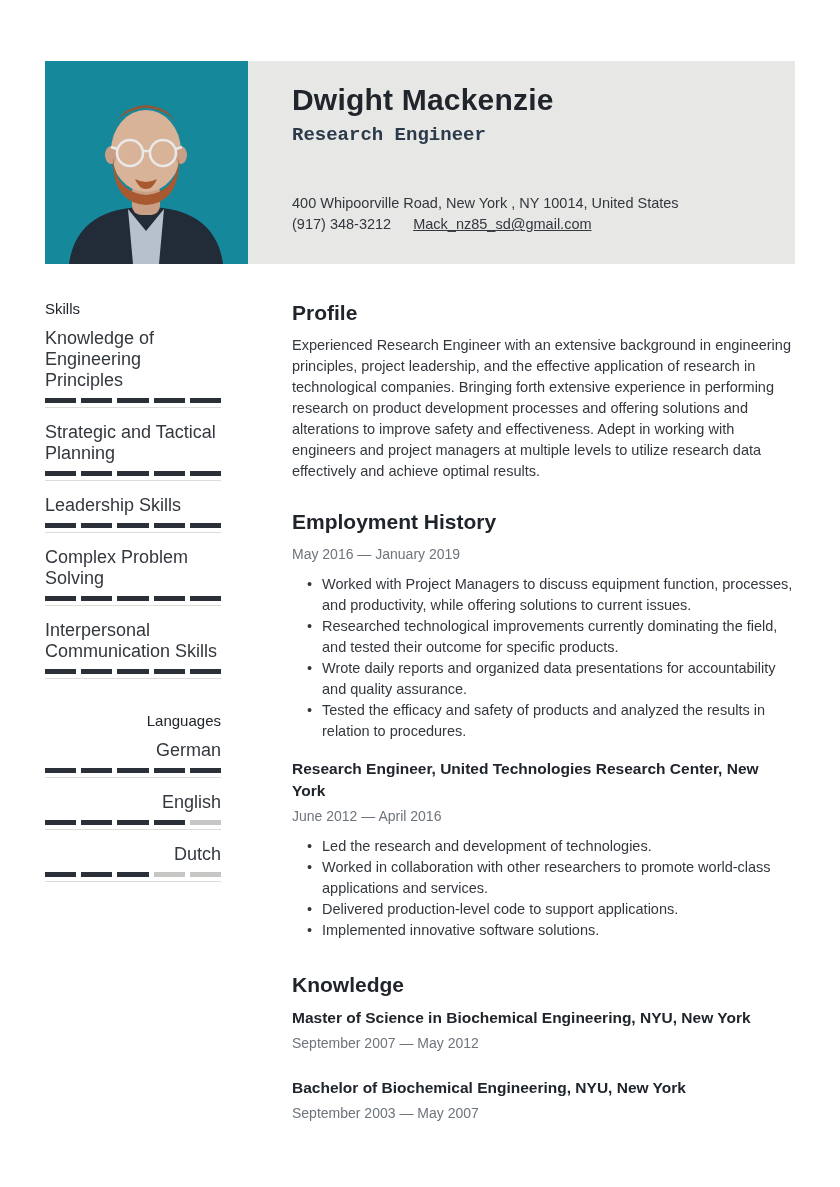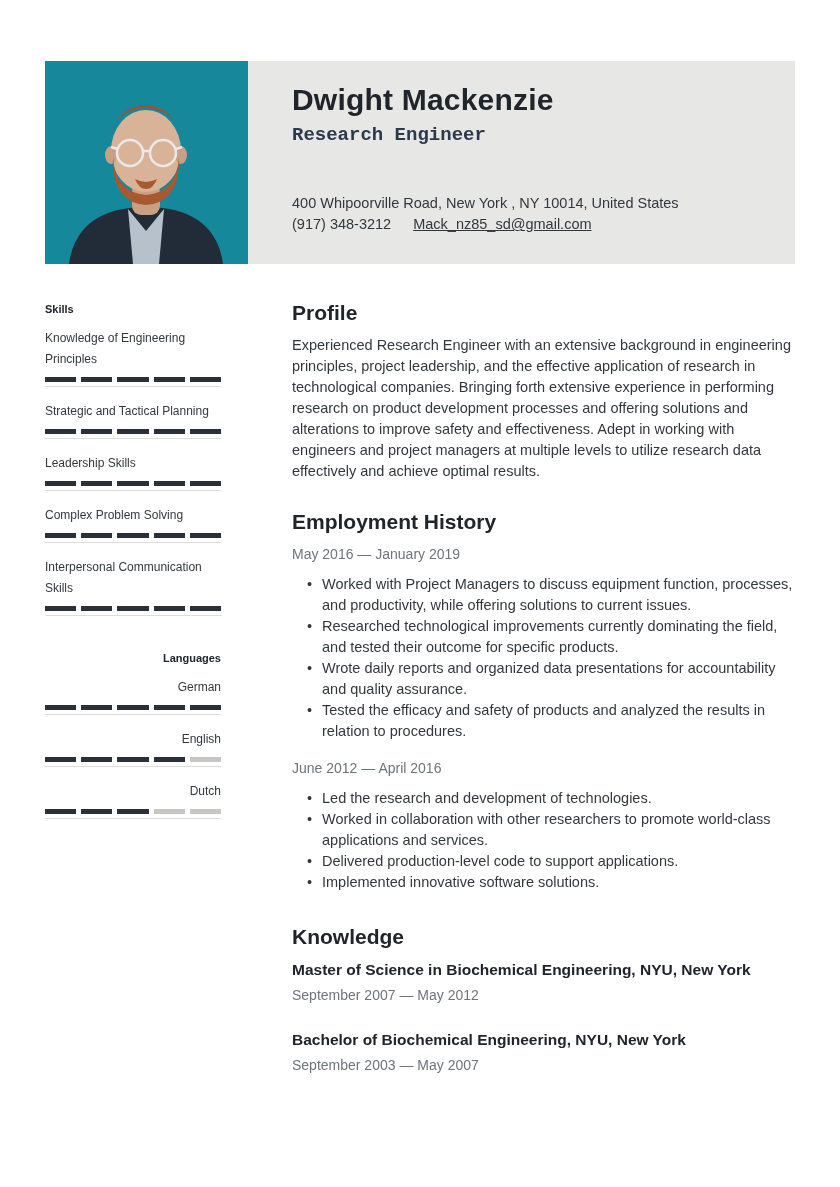--- a/index.html
+++ b/index.html
@@ -16,23 +16,23 @@
   .photo svg { display:block; }
   .header-body { flex:1; background:#e7e7e5; padding:22px 44px; }
   .name { font-size:30px; line-height:1.15; font-weight:700; color:#20252c; letter-spacing:.2px; }
   .job-title { font-size:19px; line-height:1.3; font-weight:700; color:#2b3a4a; margin-top:5px;font-family:Liberation Mono, monospace; }
   .contact { margin-top:46px; font-size:14.5px; line-height:21px; color:#33383e; }
   .contact-line span { display:inline-block; }
   .email-link { color:#33383e; text-decoration:underline; margin-left:18px; cursor:pointer; }
 
   
   .sidebar { position:absolute; left:45px; top:283px; width:176px; }
-  .side-heading { font-size:11px; font-weight:700; color:#20252c; line-height:20px; margin-bottom:9px; }
+  .side-heading { font-size:15px; font-weight:400; color:#20252c; line-height:20px; margin-bottom:9px; }
   .side-item { margin-bottom:14px; }
-  .side-label { font-size:12px; line-height:21px; color:#33383e; }
+  .side-label { font-size:18px; line-height:21px; color:#33383e; }
   .bar { margin-top:7px; padding-bottom:4px; border-bottom:1px solid #dcdcda; display:flex; gap:5px; }
   .bar .seg { flex:1; height:5px; background:#c6c6c4; }
   .bar .seg.filled { background:#2b3038; }
   .languages-block { margin-top:32px;text-align:right; }
 
   
   .main { position:absolute; left:292px; top:283px; width:503px; }
   .section-heading { font-size:21px; line-height:28px; font-weight:700; color:#20252c; }
   .profile-text { margin-top:8px; font-size:14.5px; line-height:21px; color:#33383e; }
   .employment { margin-top:26px; }
@@ -197,20 +197,21 @@
         <div class="job-dates">May 2016 — January 2019</div>
         <ul class="bullets">
           <li>Worked with Project Managers to discuss equipment function, processes, and productivity, while offering solutions to current issues.</li>
           <li>Researched technological improvements currently dominating the field, and tested their outcome for specific products.</li>
           <li>Wrote daily reports and organized data presentations for accountability and quality assurance.</li>
           <li>Tested the efficacy and safety of products and analyzed the results in relation to procedures.</li>
         </ul>
       </div>
 
       <div class="job">
+        <div class="job-name">Research Engineer, United Technologies Research Center, New York</div>
         <div class="job-dates">June 2012 — April 2016</div>
         <ul class="bullets">
           <li>Led the research and development of technologies.</li>
           <li>Worked in collaboration with other researchers to promote world-class applications and services.</li>
           <li>Delivered production-level code to support applications.</li>
           <li>Implemented innovative software solutions.</li>
         </ul>
       </div>
     </section>
 

